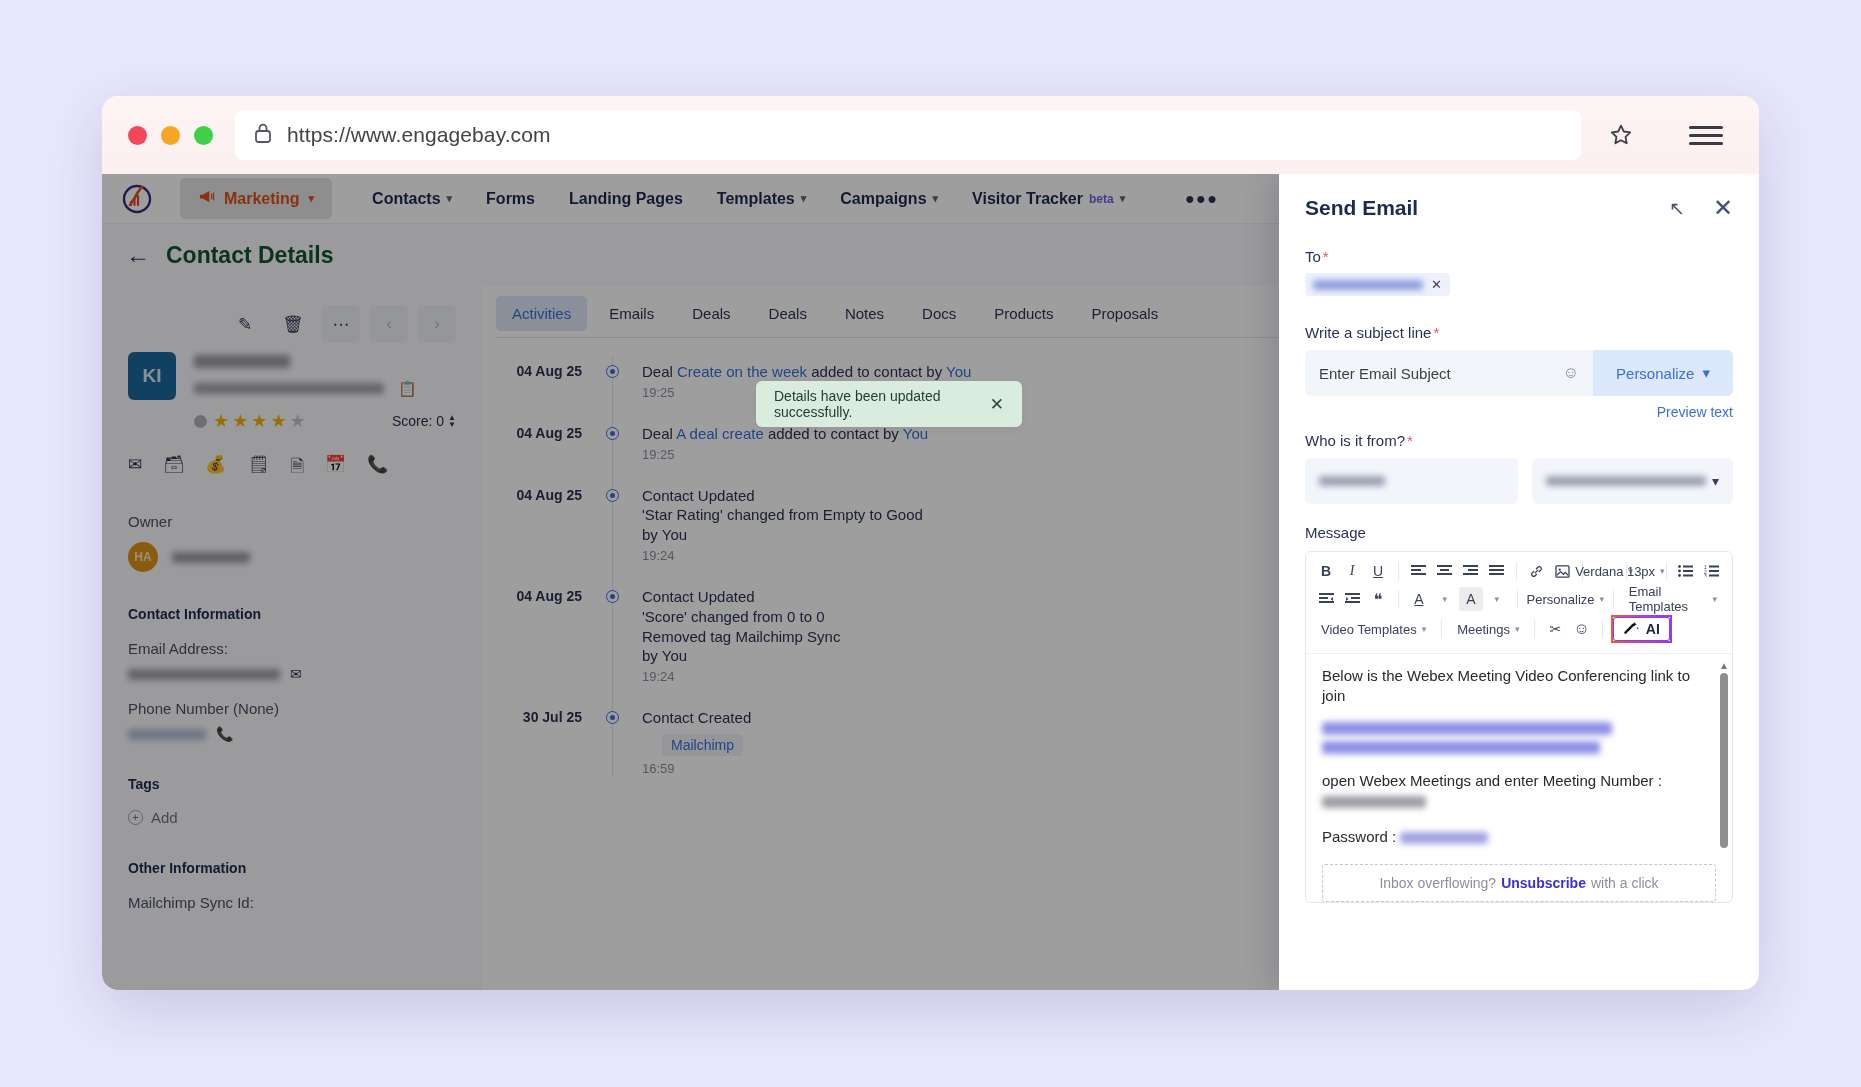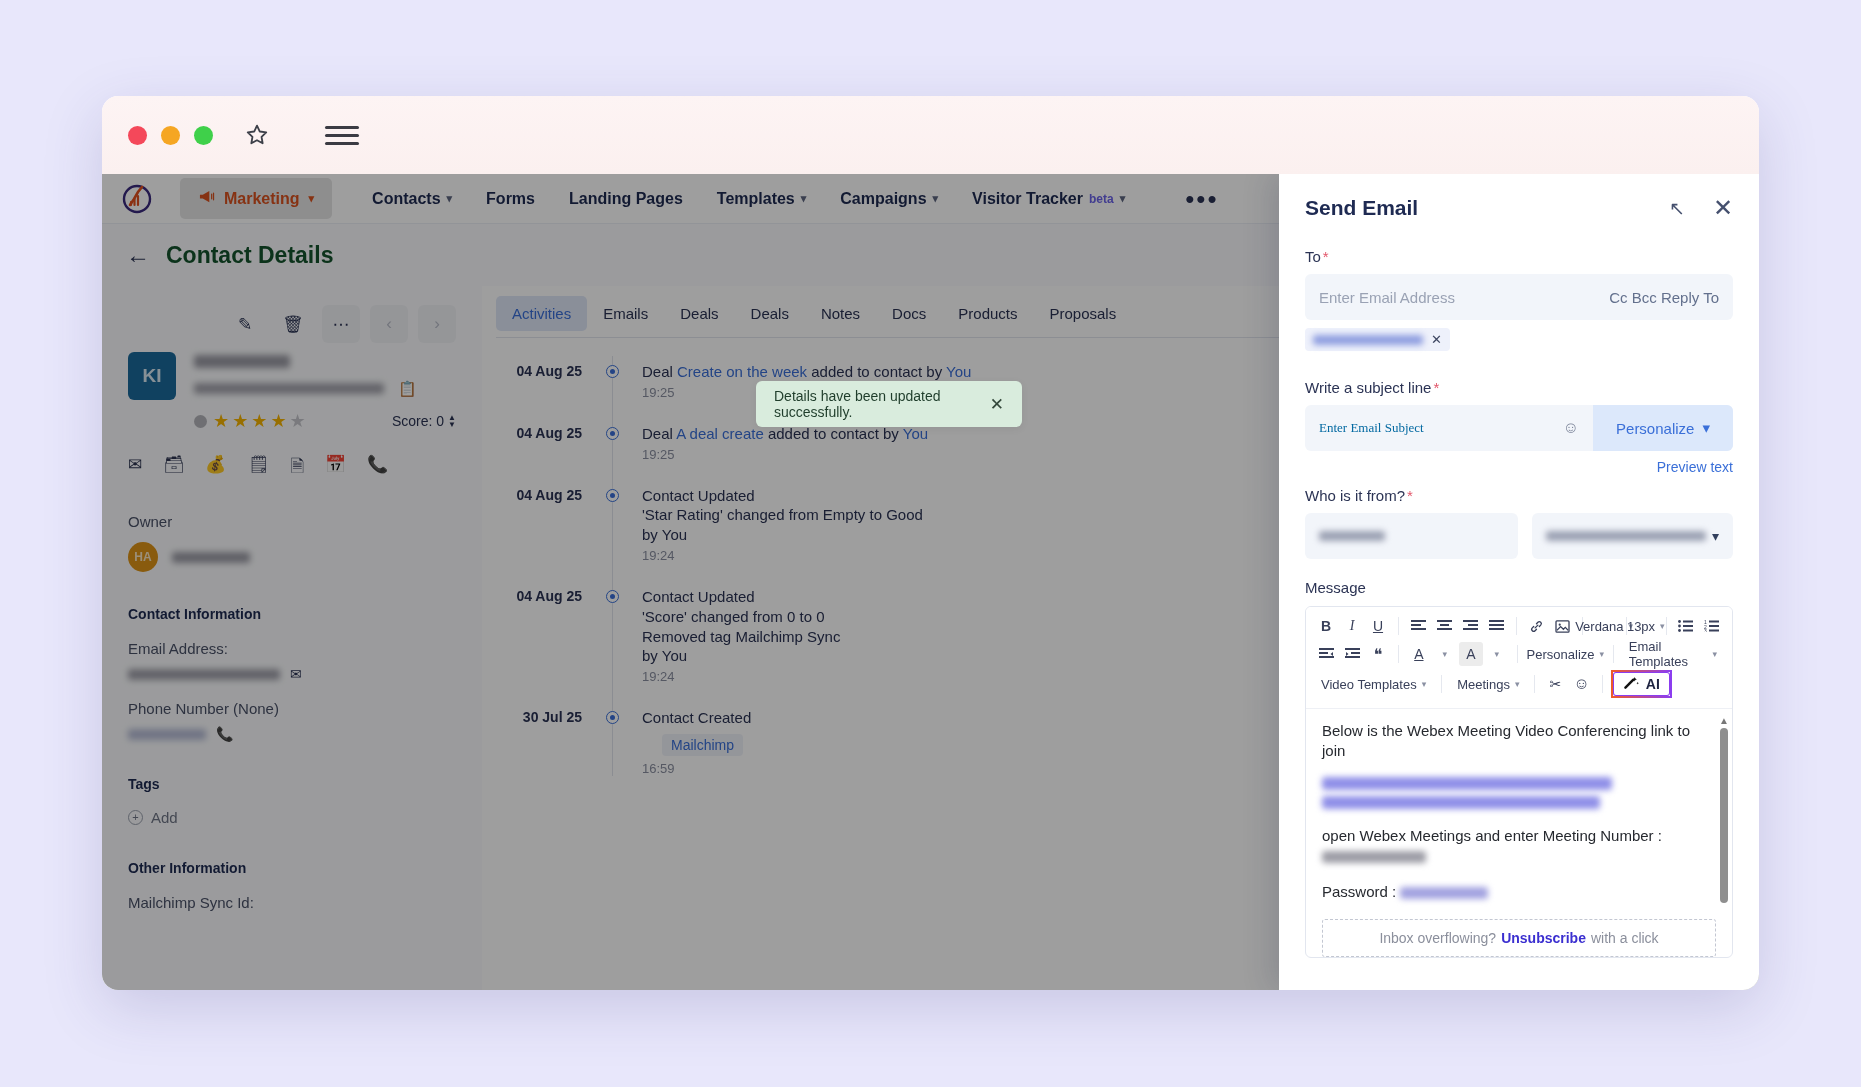--- a/index.html
+++ b/index.html
@@ -161,21 +161,21 @@
   .blur.phone { width: 78px; height: 11px; background: #b6bcd6; filter: blur(3px); }
   .valrow { display: flex; align-items: center; gap: 10px; margin-top: 9px; font-size: 14px; color: #2b3354; }
   .addbtn { display: flex; align-items: center; gap: 8px; margin-top: 17px; font-size: 15px; color: #6f7586; }
   .circplus {
     width: 15px; height: 15px; border: 1px solid #9aa0ae; border-radius: 50%;
     display: flex; align-items: center; justify-content: center; font-size: 11px; line-height: 1;
   }
 
   
   .centercol { flex: 1; margin-top: 62px; background: #fff; position: relative; }
-  .tabs { display: flex; align-items: center; padding: 10px 14px 0 14px; }
+  .tabs { display: flex; align-items: center; gap: 6px; padding: 10px 14px 0 14px; }
   .tab {
     padding: 9px 16px; font-size: 15px; color: #2b3354; border-radius: 5px;
     white-space: nowrap;
   }
   .tab.active { background: #dfe7f7; color: #3a6fd8; }
   .tabs-underline { height: 1px; background: #e3e6ed; margin: 6px 14px 0 14px; }
 
   .timeline { padding: 24px 0 0 0; position: relative; }
   .tl-line { position: absolute; left: 130px; top: 18px; bottom: 0; width: 1px; background: #e1e4ec; }
   .tlrow { display: flex; margin-bottom: 24px; position: relative; }
@@ -240,21 +240,21 @@
   .chiprow { margin-top: 8px; display: flex; }
   .chip {
     display: flex; align-items: center; gap: 8px;
     background: #eef1fb; border-radius: 4px; padding: 4px 8px;
   }
   .blur.chip-email { width: 110px; height: 10px; background: #8f9ee0; filter: blur(3px); }
   .chip-x { font-size: 13px; color: #3c4560; }
 
   .subjrow { margin-top: 9px; height: 46px; display: flex; border-radius: 6px; overflow: hidden; background: #f2f5fa; }
   .subjrow .left { flex: 1; display: flex; align-items: center; padding: 0 14px; }
-  .subjrow .ph { font-size: 13px; color: #0369a1; flex: 1; font-family: Liberation Serif, serif; }
+  .subjrow .ph { font-size: 15px; color: #404040; flex: 1; }
   .emoji { font-size: 16px; color: #7b8398; }
   .personalize {
     width: 140px; background: #dce8fb; color: #3a6fd8;
     display: flex; align-items: center; justify-content: center; gap: 8px;
     font-size: 15px;
   }
   .previewtext { text-align: right; font-size: 14px; color: #3a6fd8; margin-top: 8px; }
 
   .fromrow { display: flex; gap: 14px; margin-top: 9px; }
   .fromfield {
@@ -310,20 +310,29 @@
 <body>
 
 <div id="root">
   <div class="browser">
 
     <div class="titlebar">
       <div class="dots">
         <span class="dot red"></span>
         <span class="dot yellow"></span>
         <span class="dot green"></span>
+      </div>
+      <div class="urlbar">
+        <span>
+          <svg width="20" height="22" viewBox="0 0 20 22">
+              <rect x="3" y="9" width="14" height="11" rx="2.5" fill="none" stroke="#55585f" stroke-width="1.8"></rect>
+              <path d="M6.5 9V6.2a3.5 3.5 0 017 0V9" fill="none" stroke="#55585f" stroke-width="1.8"></path>
+            </svg>
+        </span>
+        <span class="urltext">https://www.engagebay.com</span>
       </div>
       <div class="star-btn">
         <svg width="26" height="26" viewBox="0 0 24 24">
             <path d="M12 3.4l2.6 5.4 5.9.8-4.3 4.1 1 5.9-5.2-2.8-5.2 2.8 1-5.9L3.5 9.6l5.9-.8z" fill="none" stroke="#3d4049" stroke-width="1.7" stroke-linejoin="round"></path>
           </svg>
       </div>
       <div class="menu-btn">
         <div>
           <span class="menu-line"></span>
             <span class="menu-line"></span>
@@ -561,24 +570,20 @@
           <span class="so-title">Send Email</span>
           <span class="so-actions">
             <span class="so-expand">↖</span>
             <span class="so-close">✕</span>
           </span>
         </div>
 
         <div class="flabel">
           <span>To</span><span class="req">*</span>
         </div>
-        <div class="inputbox">
-          <span class="ph">Enter Email Address</span>
-          <span class="cc-label">Cc Bcc Reply To</span>
-        </div>
         <div class="chiprow">
           <span class="chip">
             <span class="blur chip-email"></span>
             <span class="chip-x">✕</span>
           </span>
         </div>
 
         <div class="flabel">
           <span>Write a subject line</span><span class="req">*</span>
         </div>

